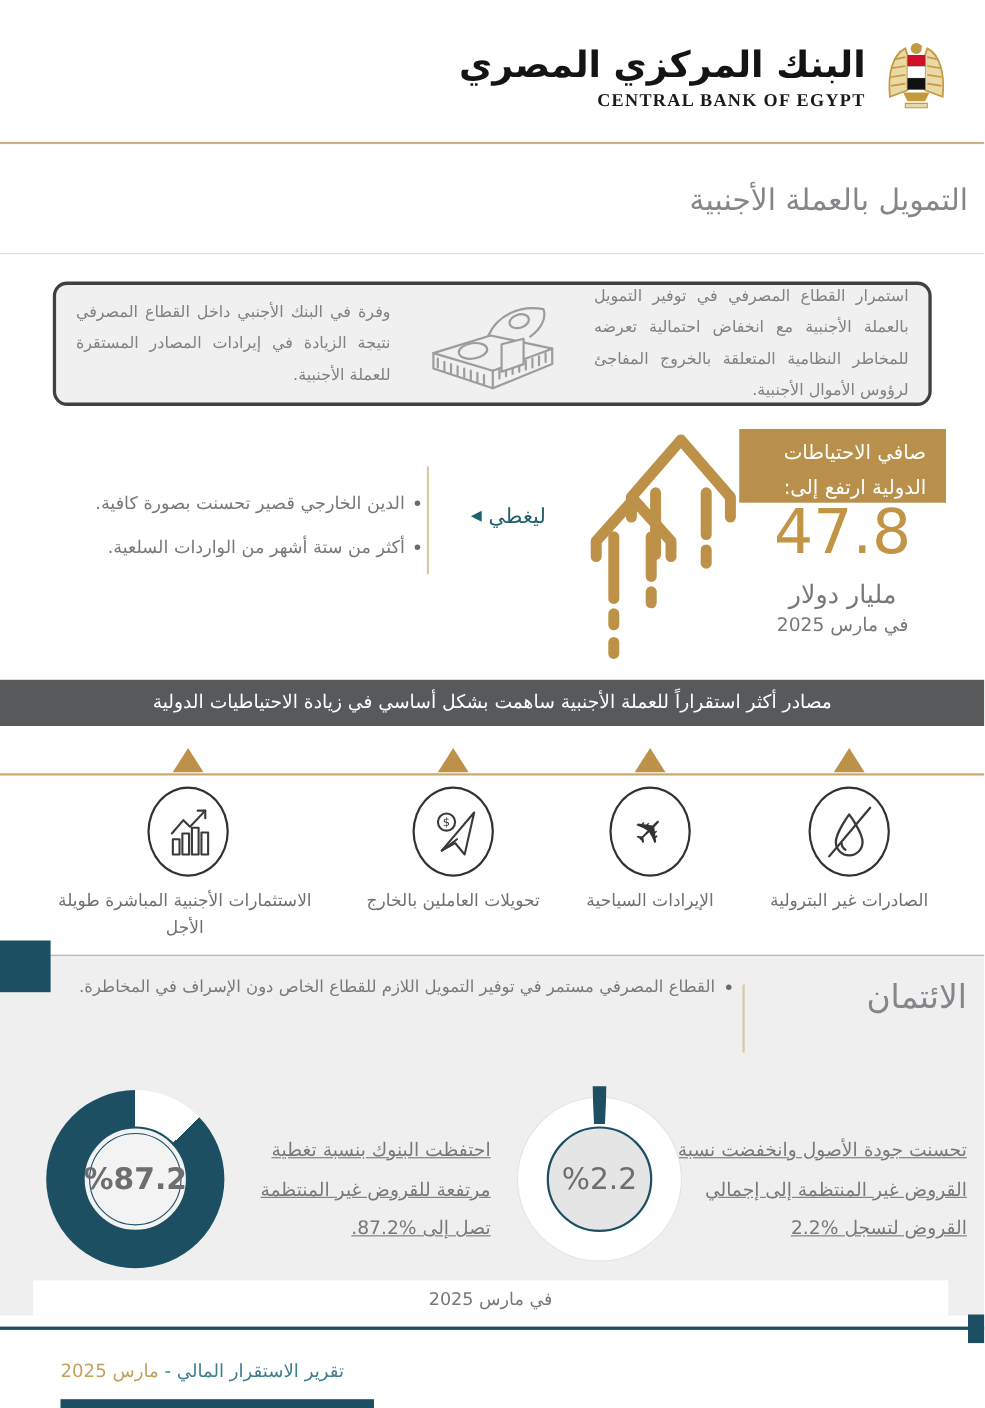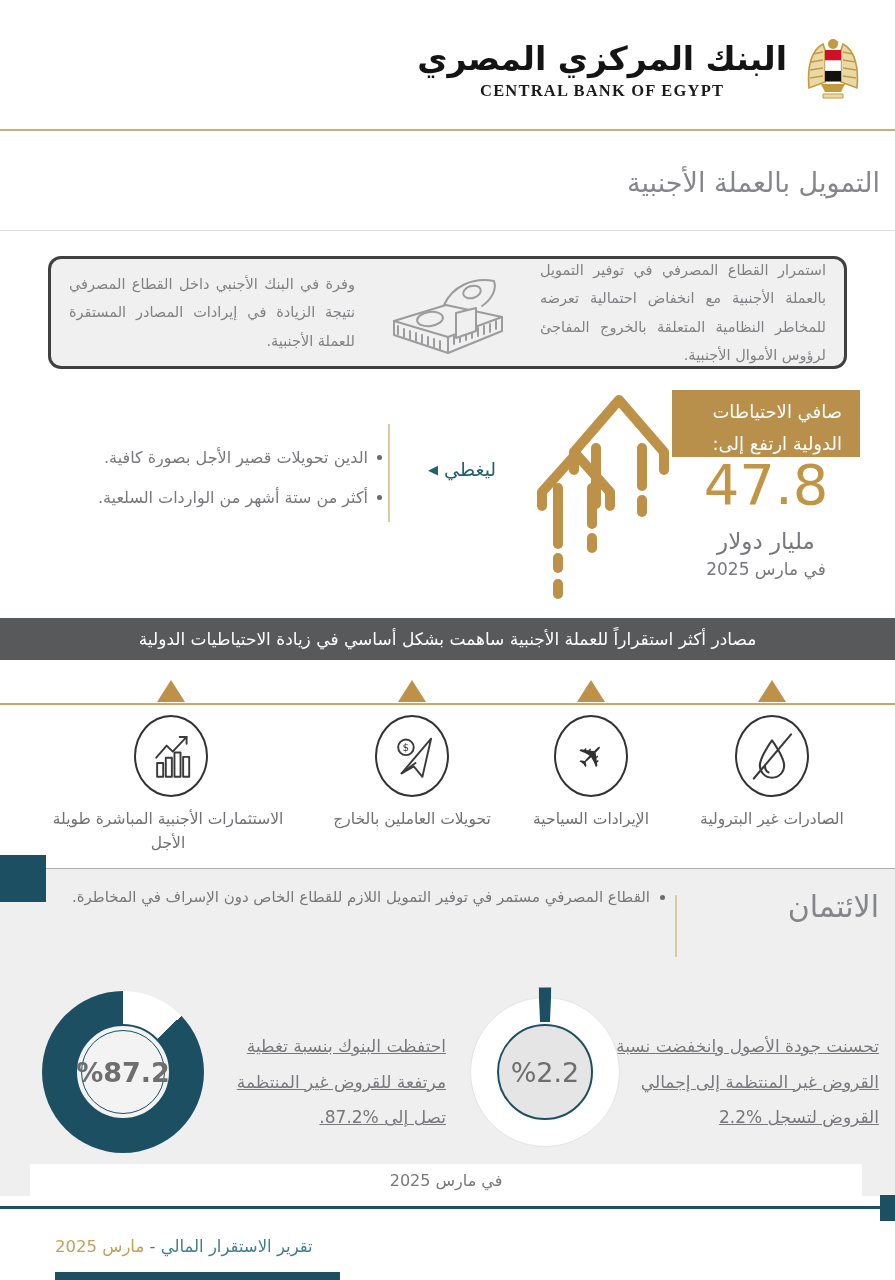--- a/index.html
+++ b/index.html
@@ -4,21 +4,21 @@
 <style>
   * { margin:0; padding:0; box-sizing:border-box; }
   html,body { background:#ffffff; }
   body { font-family:"DejaVu Sans", sans-serif; }
   #canvas { position:relative; width:895px; height:1280px; background:#ffffff; overflow:hidden; margin:0 auto; }
 
   
   .header { position:absolute; top:34px; right:30px; display:flex; flex-direction:row-reverse; align-items:center; gap:14px; }
   .logo-text { text-align:center; }
   .logo-ar { font-size:33px; font-weight:bold; color:#141414; line-height:1.1; direction:rtl; }
-  .logo-en { font-family:"Liberation Serif", serif; font-size:16.5px; font-weight:bold; letter-spacing:1.2px; color:#1a1a1a; margin-top:3px; }
+  .logo-en { font-family:"Liberation Serif", serif; font-size:16.5px; font-weight:bold; letter-spacing:1.2px; color:#1a1a1a; margin-top:3px;text-align:right; }
   .hr-gold-header { position:absolute; top:129px; left:0; width:895px; height:2px; background:#C8B084; }
 
   
   .page-title { position:absolute; top:167px; right:15px; font-size:27px; color:#85868A; direction:rtl; }
   .hr-light { position:absolute; top:230px; left:0; width:895px; height:1px; background:#DBDBDC; }
 
   
   .intro-box { position:absolute; top:256px; right:48px; width:799px; height:113px;
                background:#F0F0F1; border:3px solid #404040; border-radius:13px;
                display:flex; flex-direction:row-reverse; align-items:center; padding:10px 18px; }
@@ -182,21 +182,21 @@
   </div>
 
   <div class="covers-label">
     <span>ليغطي</span>
     <span class="tri">◀</span>
   </div>
   <div class="covers-vline"></div>
   <div class="covers-list">
     <div class="cover-item">
       <span class="cover-dot"></span>
-      <span class="cover-text">الدين تحويلات قصير الأجل بصورة كافية.</span>
+      <span class="cover-text">الدين الخارجي قصير تحسنت بصورة كافية.</span>
     </div>
     <div class="cover-item">
       <span class="cover-dot"></span>
       <span class="cover-text">أكثر من ستة أشهر من الواردات السلعية.</span>
     </div>
   </div>
 
   <div class="banner">مصادر أكثر استقراراً للعملة الأجنبية ساهمت بشكل أساسي في زيادة الاحتياطيات الدولية</div>
 
   <div class="tri-up" style="left:758px"></div>

